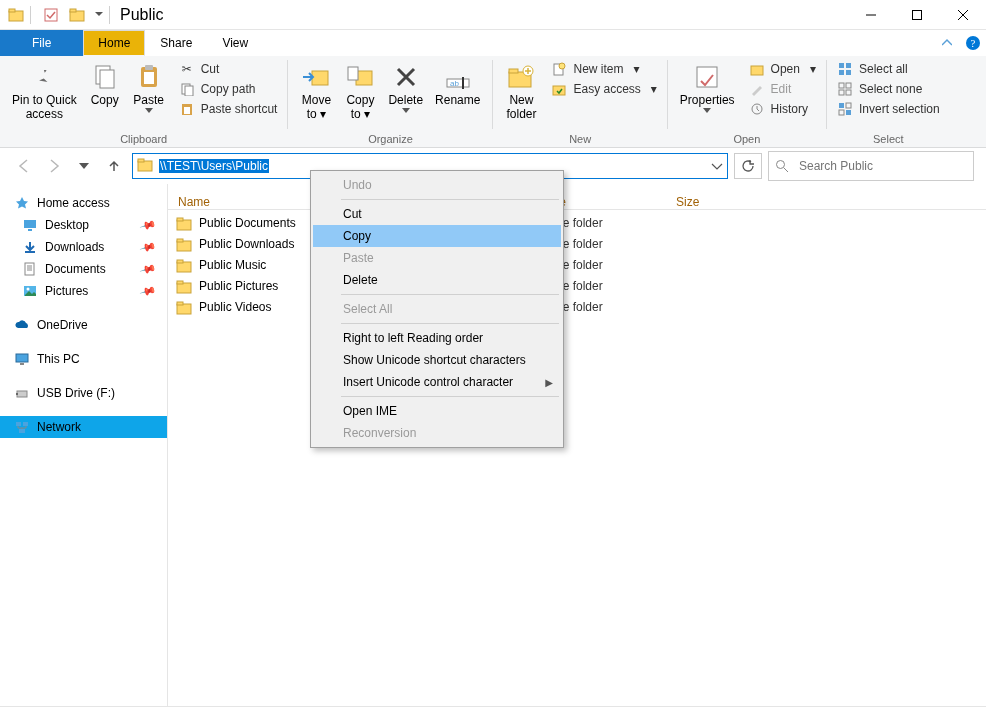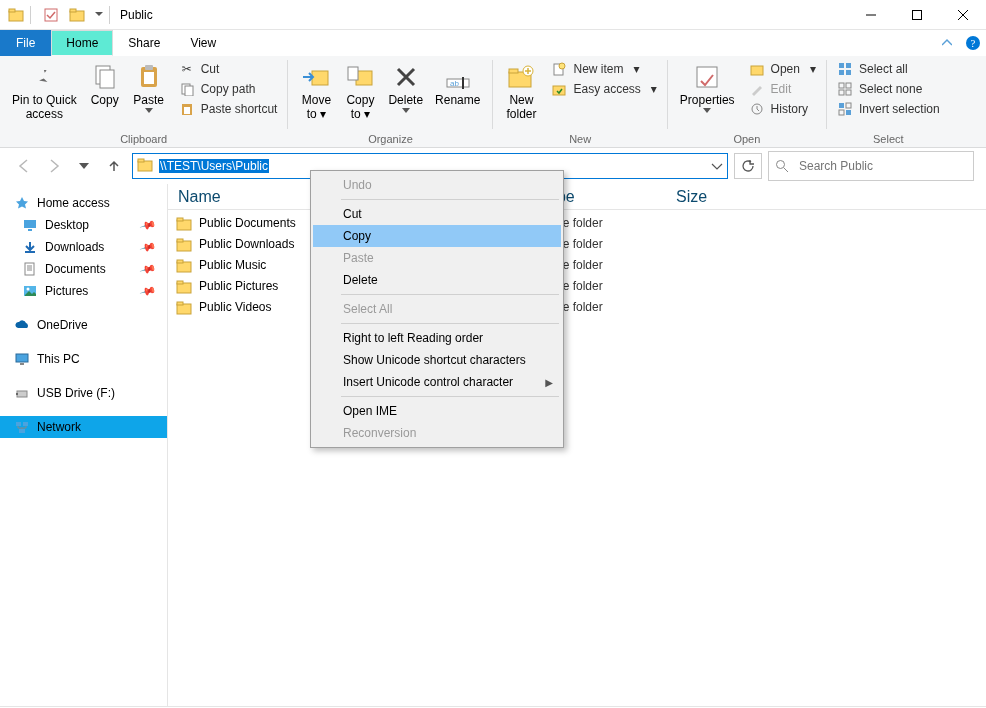--- a/index.html
+++ b/index.html
@@ -1,26 +1,26 @@
 <!DOCTYPE html>
 <html><head>
 <meta charset="utf-8">
 <style>
 html,body{margin:0;padding:0;font-family:"Segoe UI",Arial,sans-serif;font-size:12px;color:#000;background:#fff;width:986px;height:708px;overflow:hidden}
 *{box-sizing:border-box}
 .titlebar{height:30px;display:flex;align-items:center;border-bottom:1px solid #e5e5e5;background:#fff}
 .tb-icon{width:20px;height:20px;margin-left:6px;display:flex;align-items:center;justify-content:center}
 .tb-sep{width:1px;height:18px;background:#d0d0d0;margin:0 4px}
-.tb-title{margin-left:6px;font-size:12px}
+.tb-title{margin-left:6px;font-size:16px}
 .tb-spacer{flex:1}
 .win-btn{width:46px;height:30px;display:flex;align-items:center;justify-content:center;font-size:10px;color:#000}
 .menubar{height:26px;display:flex;align-items:stretch;background:#fff;position:relative}
-.filetab{background:#1979ca;color:#fff;padding:0 16px;display:flex;align-items:center;font-size:12px}
+.filetab{background:#1979ca;color:#fff;padding:0 32px;display:flex;align-items:center;font-size:12px}
 .mtab{padding:0 14px;display:flex;align-items:center;font-size:12px;border:1px solid transparent}
-.mtab.active{background:#5eead4;border:1px solid #dadbdc;border-bottom-color:#f5f6f7}
+.mtab.active{background:#eab308;border:1px solid #dadbdc;border-bottom-color:#f5f6f7}
 .mb-spacer{flex:1}
 .mb-chev{width:26px;display:flex;align-items:center;justify-content:center;color:#5a5a5a}
 .mb-help{width:26px;display:flex;align-items:center;justify-content:center}
 .ribbon{height:92px;background:#f5f6f7;border-bottom:1px solid #dadbdc;display:flex;align-items:stretch}
 .rgroup{display:flex;flex-direction:column;padding:2px 6px 0 6px}
 .rgroup-body{flex:1;display:flex;align-items:flex-start}
 .rgroup-label{text-align:center;font-size:11px;color:#666;padding-bottom:2px}
 .rsep{width:1px;background:#dadbdc;margin:4px 0 18px 0}
 .bigbtn{display:flex;flex-direction:column;align-items:center;justify-content:flex-start;padding:3px 6px 0 6px;min-width:44px;text-align:center;line-height:1.15}
 .bigbtn .ic{width:32px;height:32px;margin-bottom:1px;display:flex;align-items:center;justify-content:center}
@@ -41,21 +41,21 @@
 .searchbox input{border:none;outline:none;font-size:12px;flex:1;margin-left:8px;color:#555}
 .main{display:flex;height:522px}
 .nav{width:168px;border-right:1px solid #e5e5e5;padding-top:8px}
 .nav-item{display:flex;align-items:center;gap:7px;height:22px;padding-left:22px;font-size:12px}
 .nav-item.head{padding-left:14px}
 .nav-item.sel{background:#0ea5e9}
 .nav-pin{margin-left:auto;margin-right:12px;color:#7a7a7a;font-size:11px;transform:rotate(30deg)}
 .nav-gap{height:12px}
 .nico{width:16px;height:16px;display:flex;align-items:center;justify-content:center}
 .content{flex:1;position:relative}
-.colhdr{height:26px;display:flex;align-items:center;border-bottom:1px solid #e5e5e5;font-size:16px;color:#0c4a6e}
+.colhdr{height:26px;display:flex;align-items:flex-end;border-bottom:1px solid #e5e5e5;font-size:12px;color:#a16207}
 .colhdr div{padding-left:10px}
 .col-name{width:382px}
 .col-type{width:116px}
 .col-size{flex:1}
 .files{padding-top:2px}
 .frow{display:flex;align-items:center;height:21px;font-size:12px}
 .frow .fname{width:382px;display:flex;align-items:center;gap:7px;padding-left:8px}
 .frow .ftype{width:116px;color:#333}
 .fico{width:16px;height:16px}
 .ctx{position:absolute;left:310px;top:170px;width:254px;background:#f0f0f0;border:1px solid #a0a0a0;box-shadow:3px 3px 6px rgba(0,0,0,.25);padding:3px 2px;z-index:20;font-size:12px}

